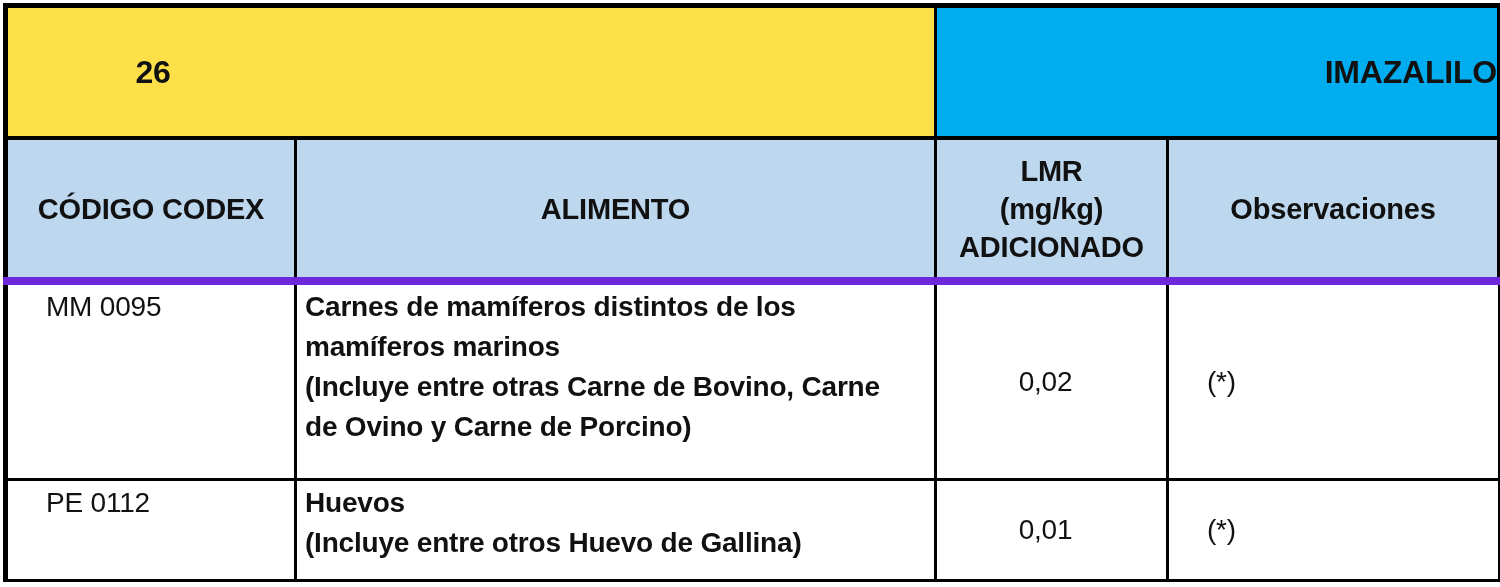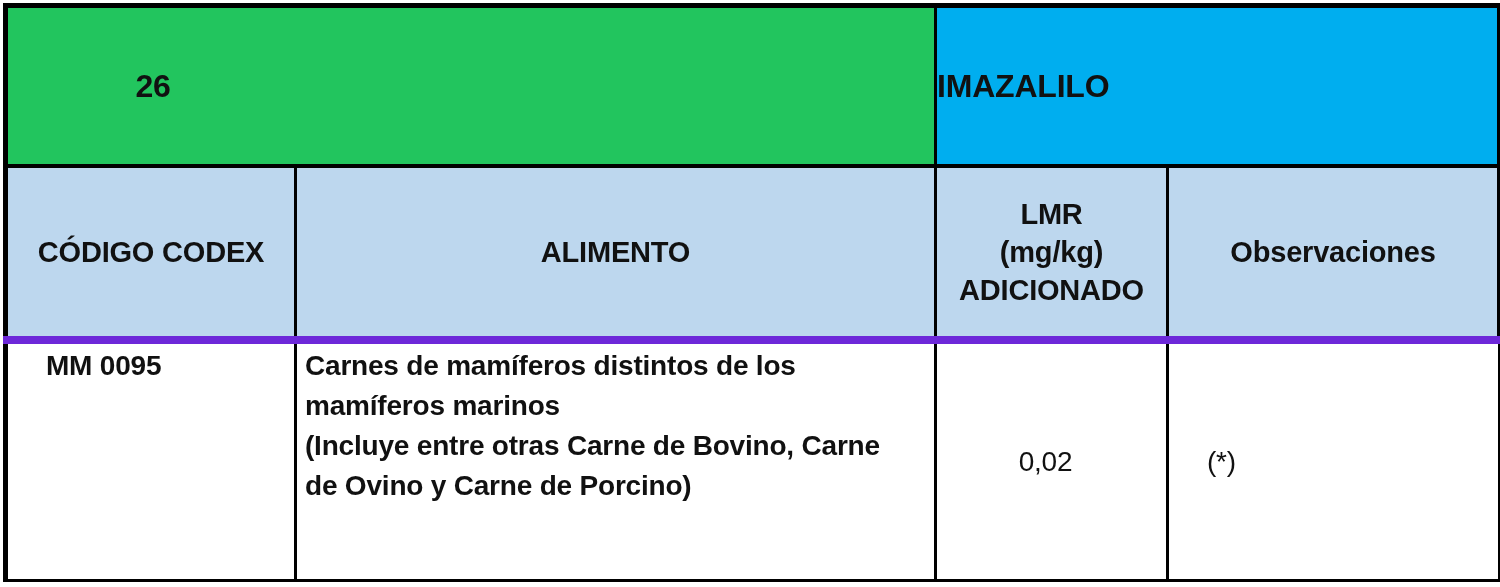--- a/index.html
+++ b/index.html
@@ -46,33 +46,33 @@
   
   tr.title-row td            { border-top: 5px solid #000; border-bottom: 4px solid #000; }
   tr.header-row td           { border-bottom: 8px solid #6d28d9; }
   tr.last-row td             { border-bottom: 5px solid #000; }
   td.edge-left               { border-left: 5px solid #000; }
   td.edge-right-heavy        { border-right: 5px solid #000; }
   td.edge-right-thin         { border-right: 3px solid #000; }
 
   
   td.page-num-cell {
-    background: #22c55e;
+    background: #fde047;
     vertical-align: middle;
   }
   td.page-num-cell .num-wrap {
     width: 290px;
     text-align: center;
     font-weight: bold;
     font-size: 32px;
   }
   td.pesticide-cell {
     background: var(--title-bg, #00AEEF);
     vertical-align: middle;
-    text-align: left;
+    text-align: right;
     font-weight: bold;
     font-size: 32px;
   }
 
   
   tr.header-row td {
     background: var(--header-bg, #BDD7EE);
     vertical-align: middle;
     text-align: center;
     font-weight: bold;
@@ -82,21 +82,20 @@
 
   
   tr.data-row td {
     background: #ffffff;
     font-size: 28px;
     line-height: 40px;
   }
   td.codigo-cell {
     vertical-align: top;
     padding: 2px 4px 0 38px;
-    font-weight: bold;
   }
   td.alimento-cell {
     vertical-align: top;
     padding: 2px 0 0 8px;
     font-weight: bold;
   }
   td.lmr-cell {
     vertical-align: middle;
     text-align: center;
     padding-right: 12px;
@@ -138,16 +137,23 @@
     <tr class="data-row data-row-0">
       <td class="codigo-cell edge-left">MM 0095</td>
       <td class="alimento-cell">Carnes de mamíferos distintos de los
 mamíferos marinos
 (Incluye entre otras Carne de Bovino, Carne
 de Ovino y Carne de Porcino)</td>
       <td class="lmr-cell">0,02</td>
       <td class="obs-cell edge-right-thin">(*)</td>
     </tr>
 
+    <tr class="data-row data-row-1">
+      <td class="codigo-cell edge-left">PE 0112</td>
+      <td class="alimento-cell">Huevos
+(Incluye entre otros Huevo de Gallina)</td>
+      <td class="lmr-cell">0,01</td>
+      <td class="obs-cell edge-right-thin">(*)</td>
+    </tr>
 
   </tbody>
     </table>
 </div>
 
 </body></html>

